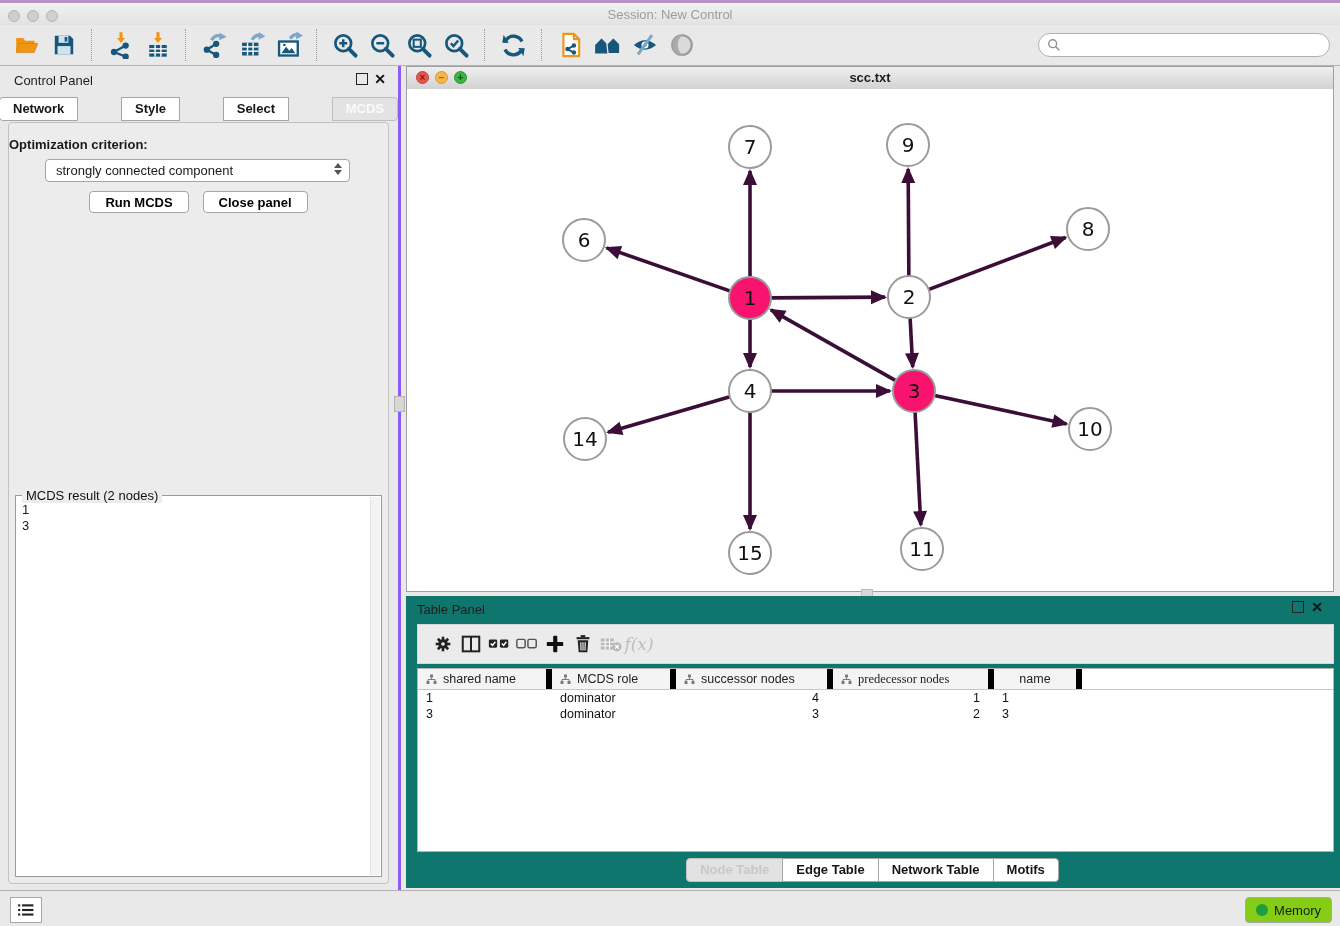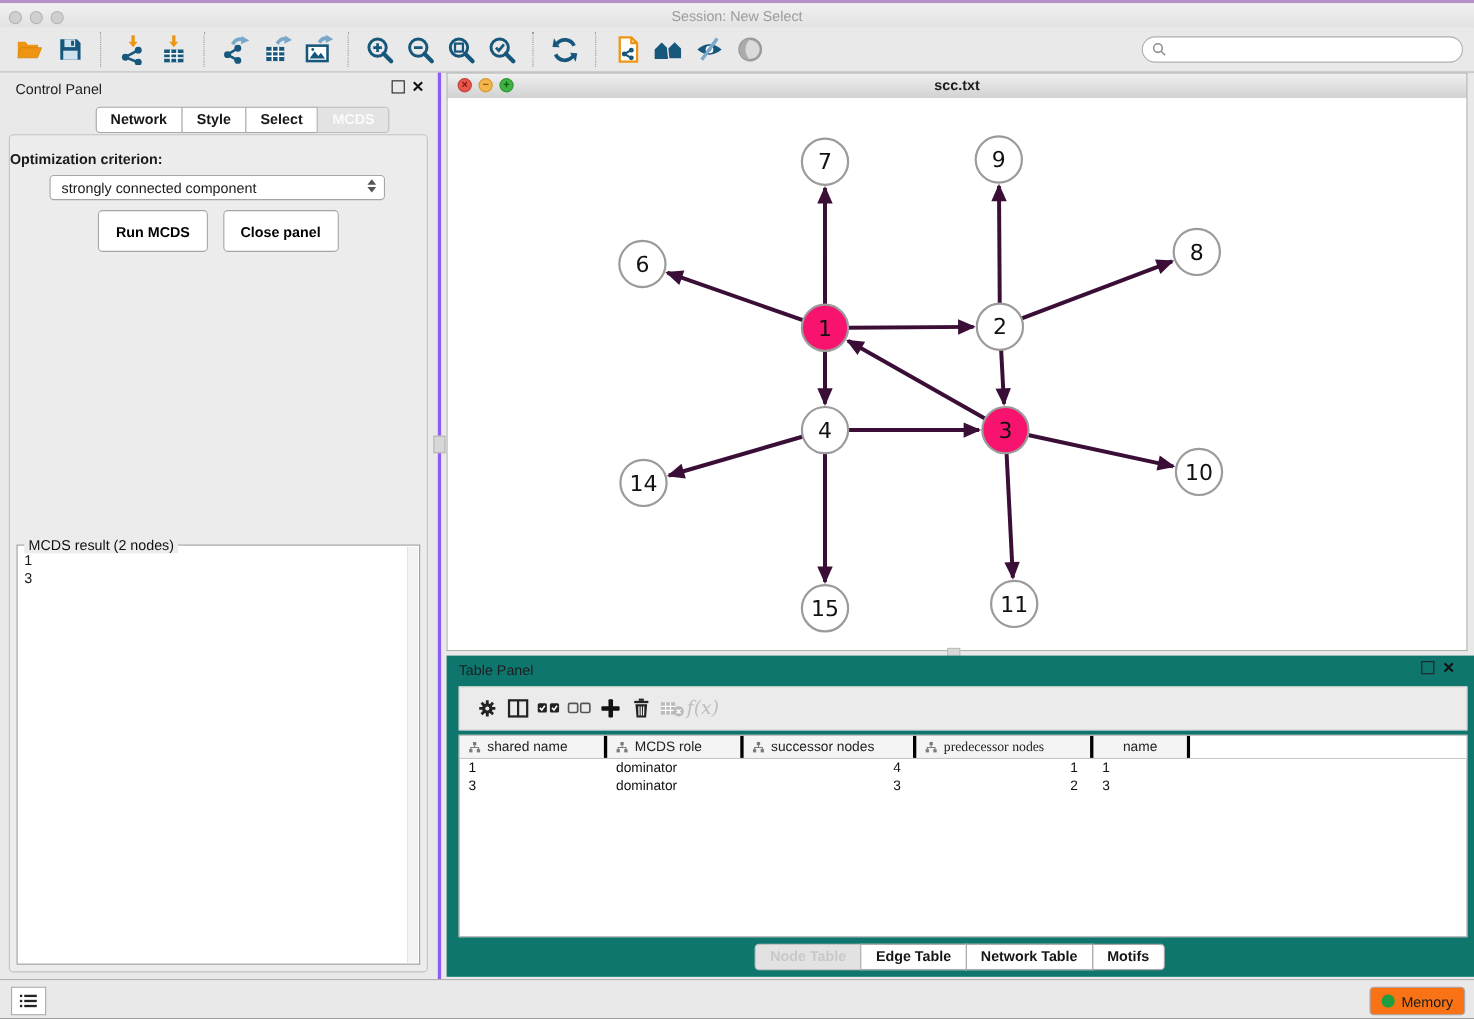--- a/index.html
+++ b/index.html
@@ -20,38 +20,38 @@
   .searchbox{position:absolute;right:10px;top:33px;width:292px;height:24px;background:#fff;
              border:1px solid #b0b0b0;border-radius:12px;display:flex;align-items:center;box-sizing:border-box;padding-left:8px;}
   .searchbox input{border:none;outline:none;flex:1;height:18px;font-size:13px;background:transparent;margin-left:4px;}
   
   .control-panel{position:absolute;left:0;top:66px;width:401px;bottom:36px;background:#e9e9e9;
                  border-right:3px solid #8b5cf6;box-sizing:border-box;}
   .panel-title{position:absolute;left:14px;top:7px;font-size:13px;color:#1d1d1d;}
   .panel-ctrl{position:absolute;top:7px;width:12px;height:12px;}
   .float-ico{border:1.6px solid #222;box-sizing:border-box;}
   .close-ico{font-size:14px;font-weight:bold;color:#111;line-height:12px;text-align:center;}
-  .cp-tabs{position:absolute;left:0;right:0;top:31px;display:flex;justify-content:center;padding-left:44px;}
+  .cp-tabs{position:absolute;left:0;right:0;top:31px;display:flex;justify-content:space-between;}
   .tab{border:1px solid #a6a6a6;background:#fff;margin-left:-1px;padding:3px 13px 4px;
        font-size:13px;font-weight:700;color:#161616;cursor:default;}
   .tab:first-child{border-radius:4px 0 0 4px;}
   .tab:last-child{border-radius:0 4px 4px 0;}
   .tab.active{background:#e3e3e3;color:#fafafa;border-color:#bdbdbd;}
   .cp-box{position:absolute;left:8px;right:9px;top:56px;bottom:6px;background:#ececec;
           border:1px solid #c2c2c2;border-radius:4px;}
   .criterion-label{position:absolute;top:14px;left:0;right:0;text-align:left;font-size:13px;font-weight:600;}
   .dropdown{position:absolute;left:36px;right:38px;top:36px;height:23px;background:#fff;border:1px solid #a5a5a5;
             border-radius:4px;font-size:13px;line-height:22px;padding-left:10px;box-sizing:border-box;cursor:default;}
   .dd-arrows{position:absolute;right:7px;top:3px;display:flex;flex-direction:column;gap:2px;}
   .dd-arrows i{width:0;height:0;border-left:4px solid transparent;border-right:4px solid transparent;display:block;}
   .dd-up{border-bottom:5px solid #555;}
   .dd-down{border-top:5px solid #555;}
   .cp-buttons{position:absolute;top:68px;left:0;right:0;display:flex;justify-content:center;gap:14px;}
   .cp-btn{background:#fff;border:1px solid #a5a5a5;border-radius:4px;font-size:13px;font-weight:600;
-          font-family:"Liberation Sans",sans-serif;padding:2px 15px;height:38px;cursor:default;}
+          font-family:"Liberation Sans",sans-serif;padding:2px 15px;height:22px;cursor:default;}
   .result-box{position:absolute;left:6px;right:6px;top:372px;bottom:6px;background:#fff;border:1px solid #9a9a9a;}
   .result-legend{position:absolute;top:-8px;left:6px;background:#ececec;padding:0 4px;font-size:13px;color:#111;}
   .result-lines{position:absolute;left:0;top:4px;right:12px;bottom:0;padding:2px 6px;font-size:13px;line-height:16px;overflow:hidden;}
   .result-scroll{position:absolute;right:1px;top:1px;bottom:1px;width:9px;background:#f3f3f3;border-left:1px solid #e4e4e4;}
   .v-handle{position:absolute;left:394px;top:396px;width:9px;height:14px;background:#d7d7d7;border:1px solid #b5b5b5;}
   
   .net-window{position:absolute;left:406px;top:66px;width:928px;height:526px;background:#fff;
               border:1px solid #9f9f9f;box-sizing:border-box;}
   .net-titlebar{position:absolute;left:0;right:0;top:0;height:22px;background:linear-gradient(#efefef,#d2d2d2);
                 border-bottom:1px solid #aaa;text-align:center;font-size:13px;font-weight:600;line-height:21px;color:#1c1c1c;}
@@ -65,50 +65,50 @@
   .h-handle{position:absolute;left:455px;top:-3px;width:10px;height:8px;background:#d7d7d7;border:1px solid #bdbdbd;}
   
   .table-panel{position:absolute;left:406px;top:596px;width:934px;height:292px;background:#0f766e;}
   .tp-title{position:absolute;left:11px;top:6px;font-size:13px;color:#1d1d1d;}
   .tp-toolbar{position:absolute;left:11px;right:6px;top:28px;height:40px;background:#ebebeb;
               border:1px solid #d6d6d6;display:flex;align-items:center;padding-left:12px;box-sizing:border-box;gap:2px;}
   .tp-icon{width:26px;height:26px;display:flex;align-items:center;justify-content:center;cursor:default;}
   .fx{font-family:"DejaVu Serif",serif;font-style:italic;font-size:17px;color:#bdbdbd;}
   .tbl{position:absolute;left:11px;right:6px;top:72px;bottom:36px;background:#fff;border:1px solid #b5b5b5;box-sizing:border-box;}
   .tbl-header{display:flex;height:20px;border-bottom:1px solid #c6c6c6;background:#f4f4f4;font-size:12.5px;color:#222;}
-  .th-cell{display:flex;align-items:center;gap:6px;padding-left:8px;border-right:3px solid #000000;box-sizing:border-box;overflow:hidden;}
+  .th-cell{display:flex;align-items:center;gap:6px;padding-left:8px;border-right:6px solid #000000;box-sizing:border-box;overflow:hidden;}
   .th-fill{flex:1;background:#fff;}
   .tbl-row{display:flex;height:16px;font-size:12.5px;color:#111;}
   .td-cell{box-sizing:border-box;padding:1px 14px 0 8px;overflow:hidden;white-space:nowrap;}
   .td-cell.right{text-align:right;}
   .tbl-tabs{position:absolute;left:0;right:0;bottom:6px;display:flex;justify-content:center;}
   .tbl-tabs .tab{font-weight:700;}
   .tbl-tabs .tab.active{background:#e2e2e2;color:#c8c8c8;border-color:#c2c2c2;}
   
   .statusbar{position:absolute;left:0;bottom:0;width:100%;height:36px;background:#e9e9e9;border-top:1px solid #b0b0b0;box-sizing:border-box;}
   .list-button{position:absolute;left:10px;top:6px;width:30px;height:24px;background:#fff;border:1px solid #a8a8a8;
                display:flex;align-items:center;justify-content:center;cursor:default;}
-  .memory-button{position:absolute;right:8px;top:6px;height:24px;background:#f97316;border:1px solid #a8a8a8;border-radius:4px;
+  .memory-button{position:absolute;right:8px;top:6px;height:24px;background:#84cc16;border:1px solid #a8a8a8;border-radius:4px;
                  display:flex;align-items:center;gap:6px;padding:0 10px;font-size:13px;cursor:default;}
   .mem-dot{width:12px;height:12px;border-radius:50%;}
   
   .edge{fill:none;}
   .node-label{font-family:"DejaVu Sans",sans-serif;font-size:20px;fill:#111;text-anchor:middle;}
 </style>
 </head>
 <body>
 
 <div class="app">
   <div class="top-strip"></div>
 
   <div class="titlebar">
     <span class="traffic" style="left:8px"></span>
     <span class="traffic" style="left:27px"></span>
     <span class="traffic" style="left:46px"></span>
-    <div class="win-title">Session: New Select</div>
+    <div class="win-title">Session: New Control</div>
   </div>
 
   <div class="toolbar">
     <span class="tb-icon">
       <svg width="28" height="26" viewBox="0 0 24 24">
           <path d="M2 18 V5.5 h6.5 l2 2.5 H19 v2.5" fill="#ee9613"></path>
           <path d="M4.2 10.5 H22 l-3.4 8.5 H2 z" fill="#ee9613" stroke="#d07f05" stroke-width="0.6"></path>
         </svg>
     </span>
     <span class="tb-icon">

